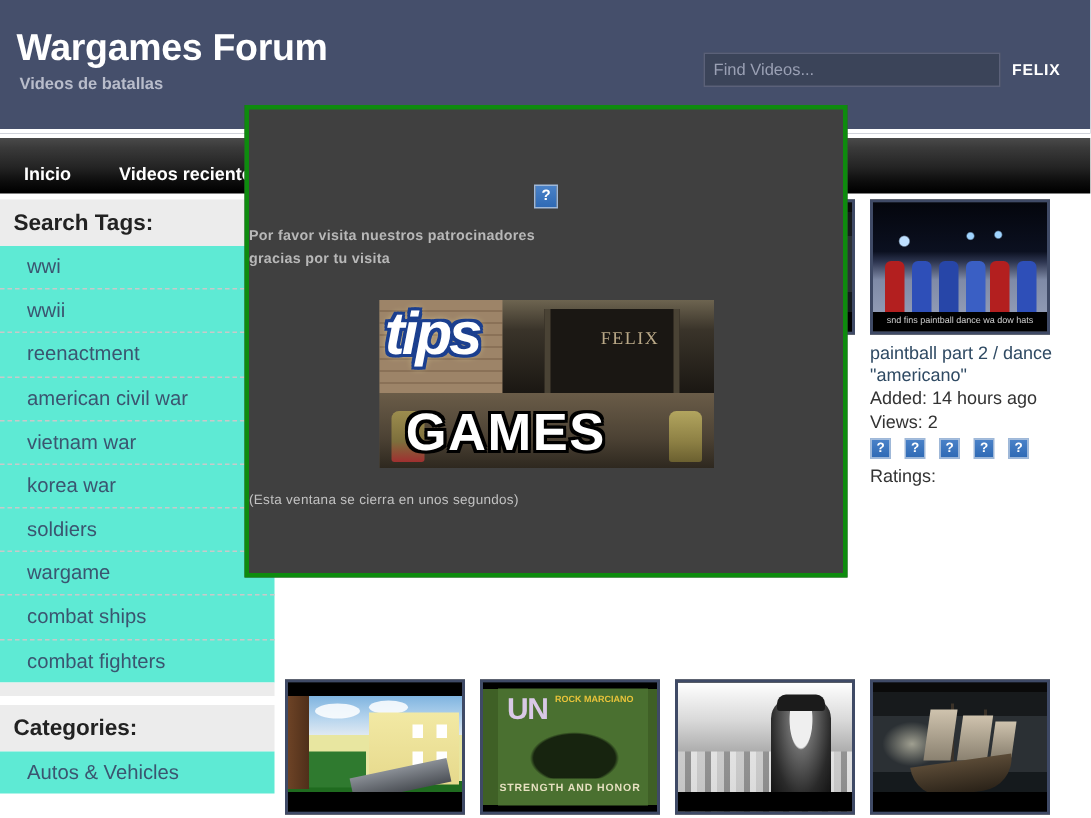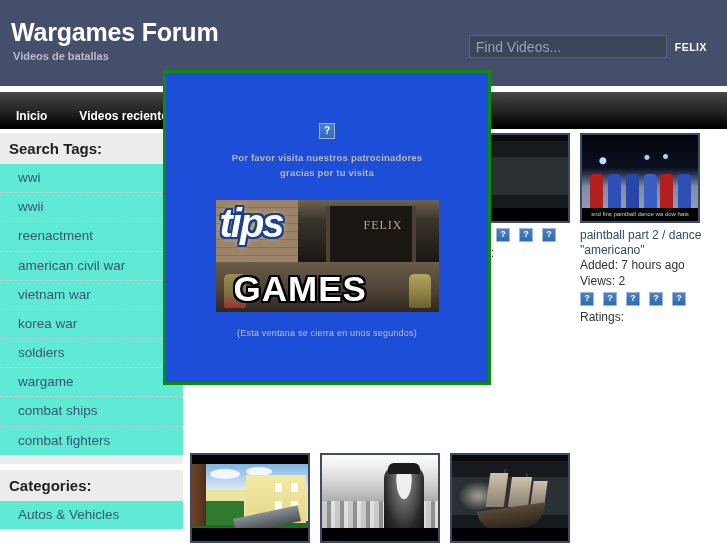--- a/index.html
+++ b/index.html
@@ -69,21 +69,21 @@
     gap: 6px;
   }
   #search-input {
     width: 198px;
     height: 23px;
     box-sizing: border-box;
     background: #3b4459;
     border: 1px solid #5b6179;
     color: #c9cddb;
     font-family: "Liberation Sans", sans-serif;
-    font-size: 14px;
+    font-size: 11px;
     padding: 0 6px;
     outline: none;
   }
   #search-input::placeholder { color: #9aa0b4; }
   #search-button {
     background: transparent;
     border: none;
     color: #ffffff;
     font-family: "Liberation Sans", sans-serif;
     font-size: 10.5px;
@@ -248,27 +248,27 @@
     line-height: 13px;
   }
   .brokenimg.lg { width: 16px; height: 16px; }
   .brokenimg.lg::after { font-size: 10px; line-height: 15px; }
 
   
   #popup {
     position: absolute;
     left: 163px;
     top: 70px;
-    width: 328px;
+    width: 402px;
     height: 315px;
-    background: #1d4ed8;
+    background: #404040;
     border: 3px solid #0e8b0e;
     box-sizing: border-box;
     z-index: 50;
-    text-align: center;
+    text-align: left;
   }
   #popup-icon-wrap {
     margin-top: 50px;
     display: flex;
     justify-content: center;
   }
   #popup-msg {
     margin-top: 12px;
     font-size: 9.5px;
     font-weight: bold;
@@ -528,21 +528,21 @@
             <div class="pb-fig" style="left:8px;background:#b31f1f;"></div>
             <div class="pb-fig" style="left:26px;background:#2e4fb8;"></div>
             <div class="pb-fig" style="left:44px;background:#2746a8;"></div>
             <div class="pb-fig" style="left:62px;background:#3a5fc4;"></div>
             <div class="pb-fig" style="left:78px;background:#b31f1f;"></div>
             <div class="pb-fig" style="left:96px;background:#2e4fb8;"></div>
           </div>
           <div class="thumb-caption-bar">snd fins paintball dance wa dow hats</div>
         </div>
         <div class="vid-title">paintball part 2 / dance "americano"</div>
-        <div class="vid-meta">Added: 7 hours ago</div>
+        <div class="vid-meta">Added: 14 hours ago</div>
         <div class="vid-meta">Views: 2</div>
         <div class="stars">
           <span class="brokenimg"></span>
           <span class="brokenimg"></span>
           <span class="brokenimg"></span>
           <span class="brokenimg"></span>
           <span class="brokenimg"></span>
         </div>
         <div class="ratings-label">Ratings:</div>
       </div>
@@ -563,20 +563,31 @@
             <div class="cs-win" style="right:10px;top:46px;"></div>
             <div class="cs-win" style="right:26px;top:46px;"></div>
             <div class="cs-grass"></div>
             <div class="cs-wall"></div>
             <div class="cs-gun"></div>
           </div>
           <div class="thumb-caption-bar"></div>
         </div>
       </div>
 
+      <div class="vid-cell">
+        <div class="thumb">
+          <div class="art art-un">
+            <div class="un-bg"></div>
+            <div class="un-text">UN</div>
+            <div class="un-sub">ROCK MARCIANO</div>
+            <div class="un-blob"></div>
+            <div class="un-strength">STRENGTH AND HONOR</div>
+          </div>
+        </div>
+      </div>
 
       <div class="vid-cell">
         <div class="thumb">
           <div class="art art-bw">
             <div class="bw-crowd"></div>
             <div class="bw-man"></div>
             <div class="bw-cap"></div>
           </div>
           <div class="thumb-caption-bar"></div>
         </div>

